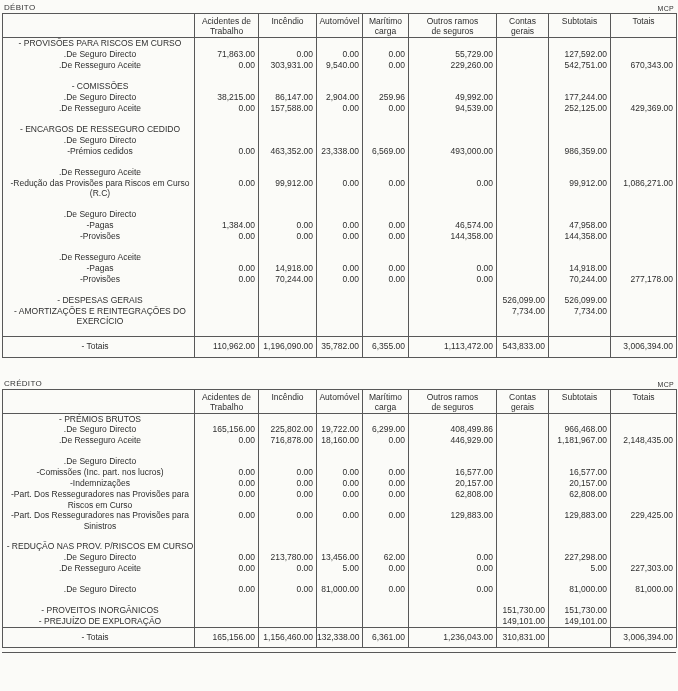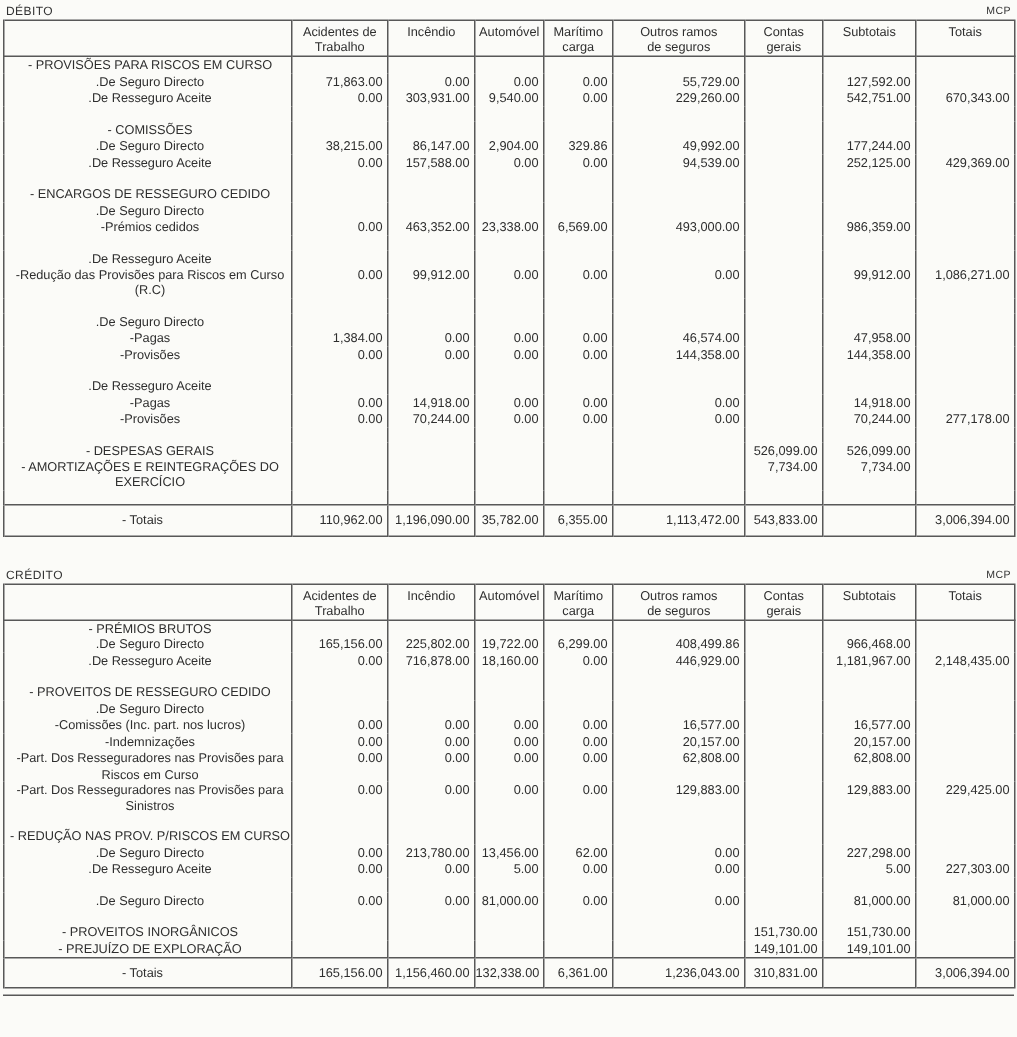--- a/index.html
+++ b/index.html
@@ -5,21 +5,21 @@
   * { margin:0; padding:0; box-sizing:border-box; }
   html,body { background:#e8e8e4; }
   body { font-family:"Liberation Sans", sans-serif; }
   .page {
     position:relative; width:678px; height:691px;
     background:#fbfbf8; color:#2a2a2a; overflow:hidden;
     padding:3px 2px;
   }
   .block { margin-bottom:0; }
   .block-head {
-    display:flex; justify-content:space-between; align-items:center;
+    display:flex; justify-content:space-between; align-items:flex-end;
     font-size:8px; letter-spacing:0.3px; padding:0 2px 1px 2px; color:#333;
   }
   .block-head .corner { font-size:7px; }
   table {
     border-collapse:collapse; table-layout:fixed; width:674px;
     border:1px solid #585858;
   }
   th, td {
     border-left:1px solid #585858; border-right:1px solid #585858;
     font-size:8.5px; font-weight:normal; vertical-align:top;
@@ -157,21 +157,21 @@
             <td class="num"></td>
             <td class="num"></td>
             <td class="num"></td>
             <td class="num"></td>
           </tr>
           <tr class="r-d">
             <td class="lbl">.De Seguro Directo</td>
             <td class="num">38,215.00</td>
             <td class="num">86,147.00</td>
             <td class="num">2,904.00</td>
-            <td class="num">329.86</td>
+            <td class="num">259.96</td>
             <td class="num">49,992.00</td>
             <td class="num"></td>
             <td class="num">177,244.00</td>
             <td class="num"></td>
           </tr>
           <tr class="r-d">
             <td class="lbl">.De Resseguro Aceite</td>
             <td class="num">0.00</td>
             <td class="num">157,588.00</td>
             <td class="num">0.00</td>
@@ -502,31 +502,20 @@
             <td class="lbl"></td>
             <td class="num"></td>
             <td class="num"></td>
             <td class="num"></td>
             <td class="num"></td>
             <td class="num"></td>
             <td class="num"></td>
             <td class="num"></td>
             <td class="num"></td>
           </tr>
-          <tr class="r-h">
-            <td class="lbl">- PROVEITOS DE RESSEGURO CEDIDO</td>
-            <td class="num"></td>
-            <td class="num"></td>
-            <td class="num"></td>
-            <td class="num"></td>
-            <td class="num"></td>
-            <td class="num"></td>
-            <td class="num"></td>
-            <td class="num"></td>
-          </tr>
           <tr class="r-d">
             <td class="lbl">.De Seguro Directo</td>
             <td class="num"></td>
             <td class="num"></td>
             <td class="num"></td>
             <td class="num"></td>
             <td class="num"></td>
             <td class="num"></td>
             <td class="num"></td>
             <td class="num"></td>

